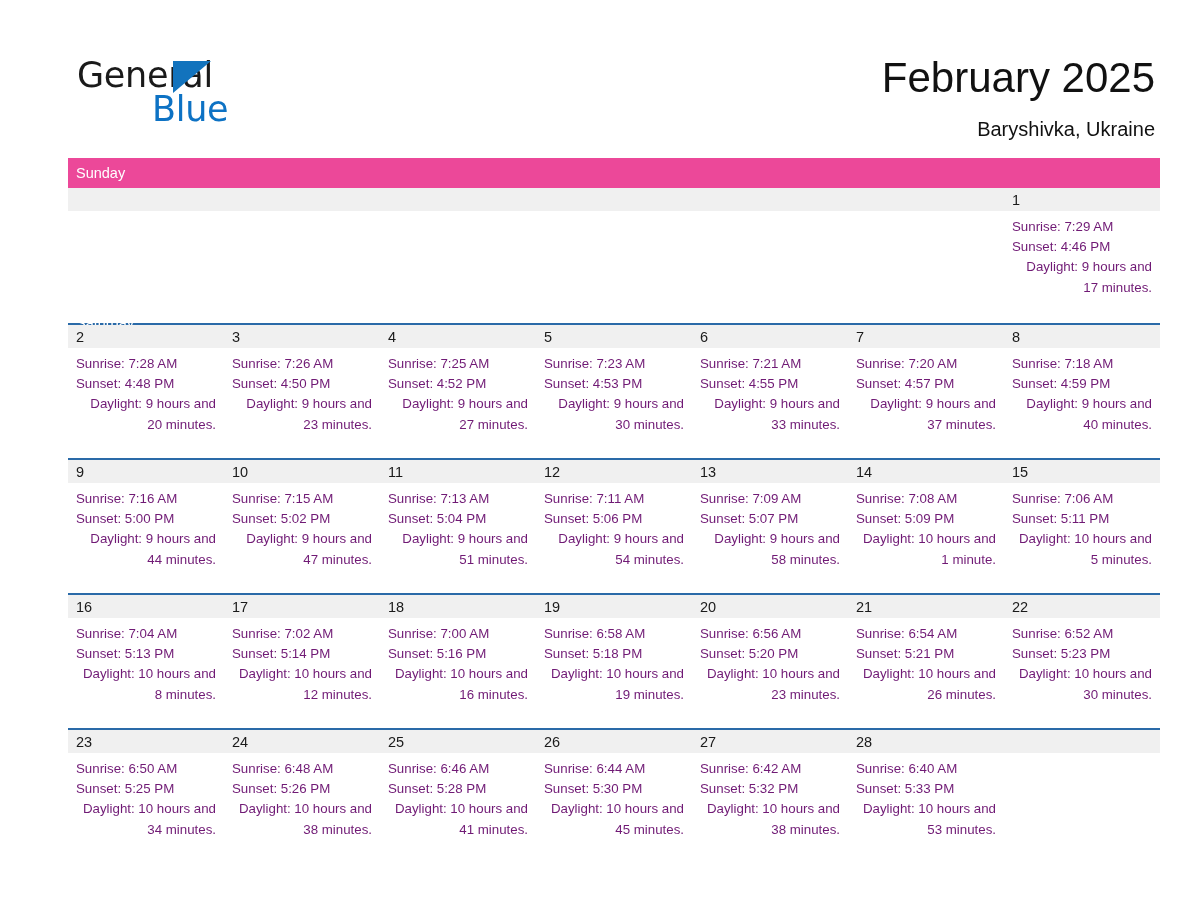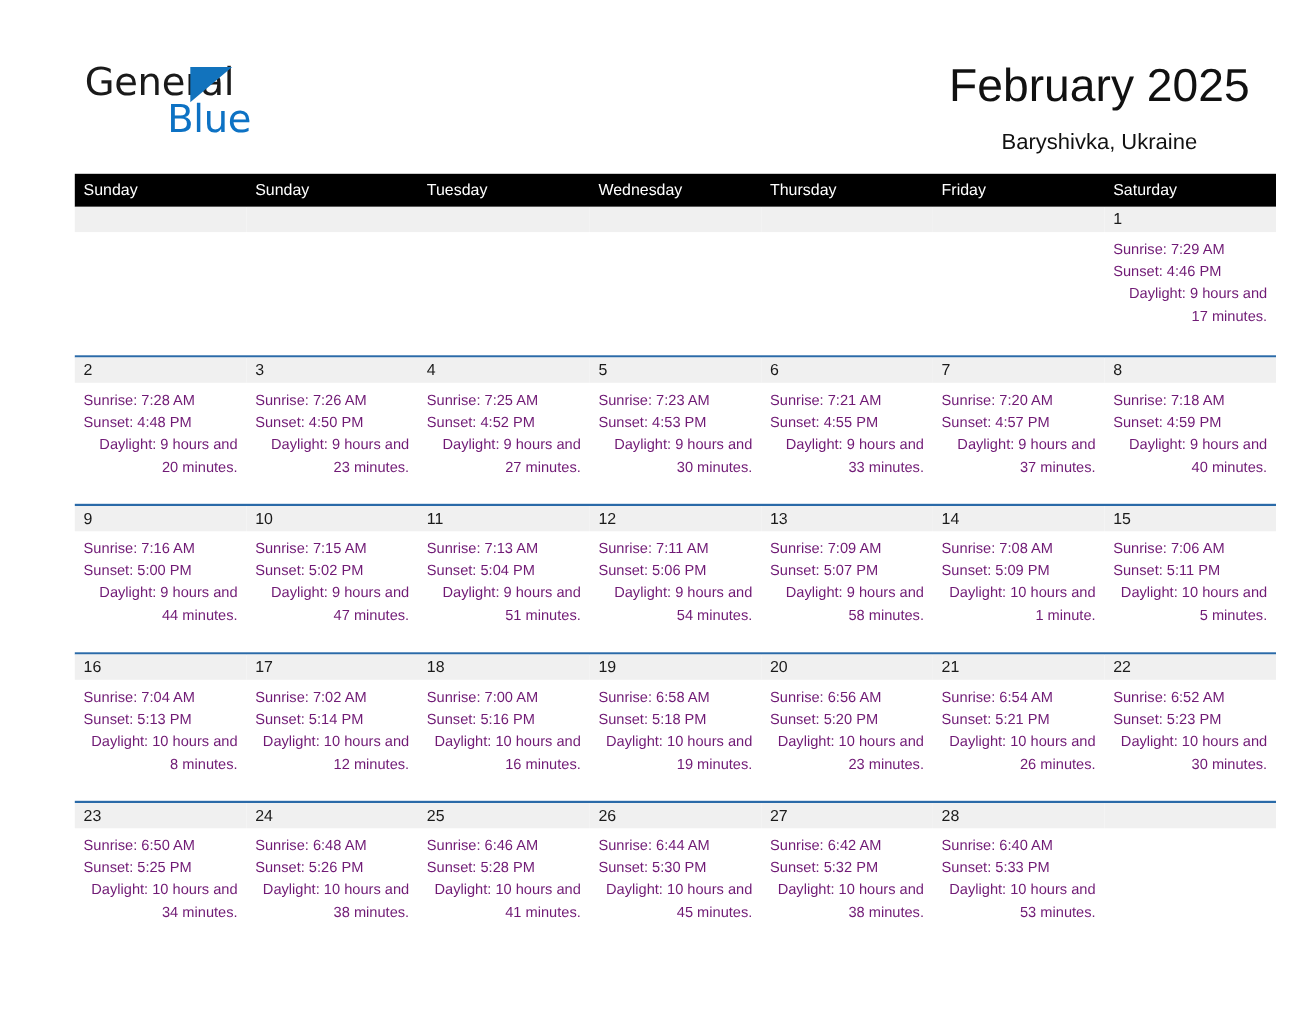--- a/index.html
+++ b/index.html
@@ -66,23 +66,23 @@
     font-size: 35px;
     letter-spacing: -0.3px;
     color: #0d72c4;
     font-family: "DejaVu Sans", sans-serif;
     font-weight: 400;
     line-height: 40px;
   }
 
   .title-block {
     position: absolute;
-    right: 72px;
+    right: 53px;
     top: 52px;
-    text-align: center;
+    text-align: right;
   }
   .month-title {
     font-size: 42px;
     font-weight: 400;
     color: #111111;
     line-height: 52px;
     letter-spacing: 0px;
     white-space: nowrap;
   }
   .location-title {
@@ -99,21 +99,22 @@
     position: absolute;
     left: 48px;
     top: 158px;
     width: 1092px;
   }
 
   .weekday-row {
     display: flex;
     width: 1092px;
     height: 30px;
-    background: #000000;
+    background: #ec4899;
+    flex-direction: column;
   }
   .weekday-cell {
     width: 156px;
     box-sizing: border-box;
     padding: 5px 0 0 8px;
     color: #ffffff;
     font-size: 14.5px;
     line-height: 20px;
     white-space: nowrap;
   }

